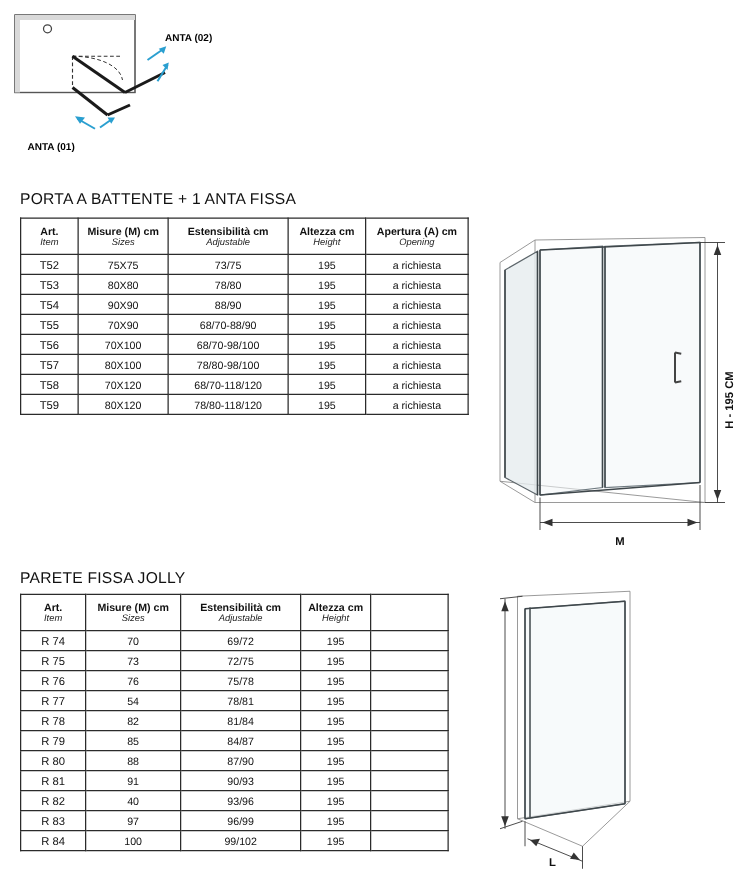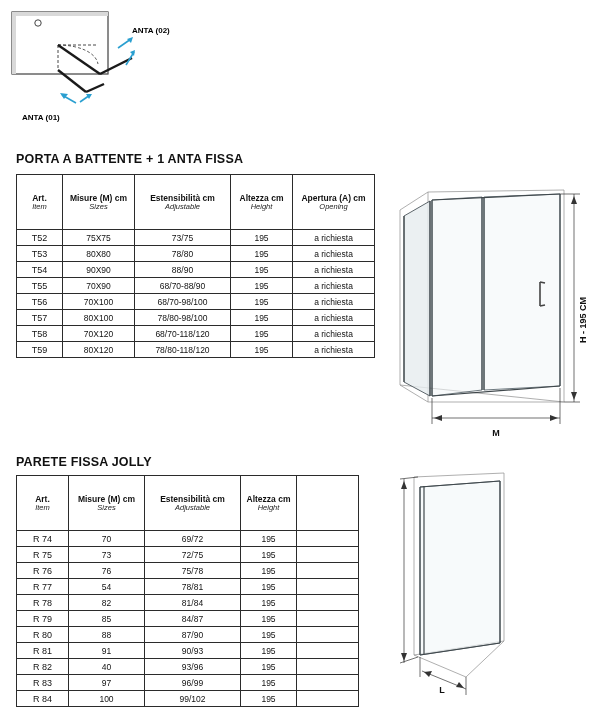--- a/index.html
+++ b/index.html
@@ -21,21 +21,21 @@
     position: absolute;
     left: 0;
     top: 0;
     width: 200px;
     height: 140px;
   }
 
   
   .section-title {
     position: absolute;
-    font-weight: bold;
+    font-weight: normal;
     font-size: 12.5px;
     letter-spacing: .2px;
     color: #111;
   }
   #title-porta { left: 16px; top: 152px; }
   #title-parete { left: 16px; top: 455px; }
 
   
   table.spec {
     position: absolute;
@@ -47,21 +47,21 @@
     border: 1px solid #2b2b2b;
     padding: 0;
     text-align: center;
     vertical-align: middle;
     font-weight: normal;
     color: #111;
   }
   table.spec thead td {
     height: 24px;
     line-height: 1.05;
-    padding: 15px 3px;
+    padding: 2px 3px;
   }
   table.spec tbody td {
     height: 15px;
   }
   .hdr-main {
     font-weight: bold;
     font-size: 8.5px;
     display: block;
   }
   .hdr-sub {

